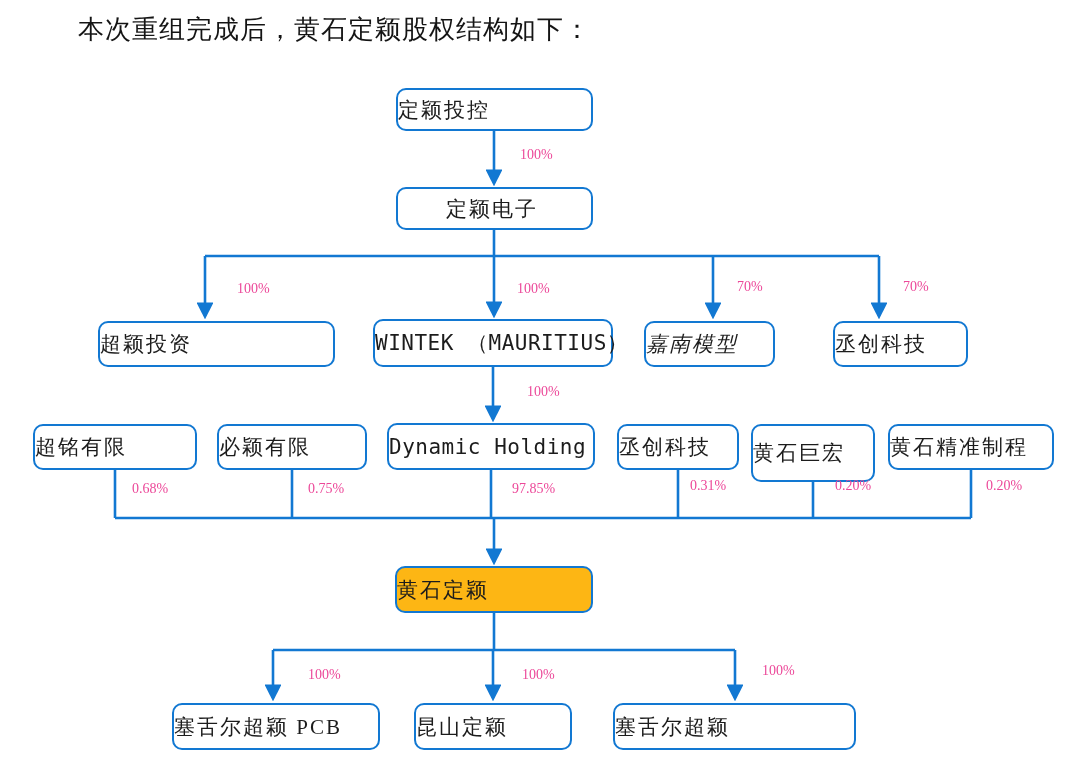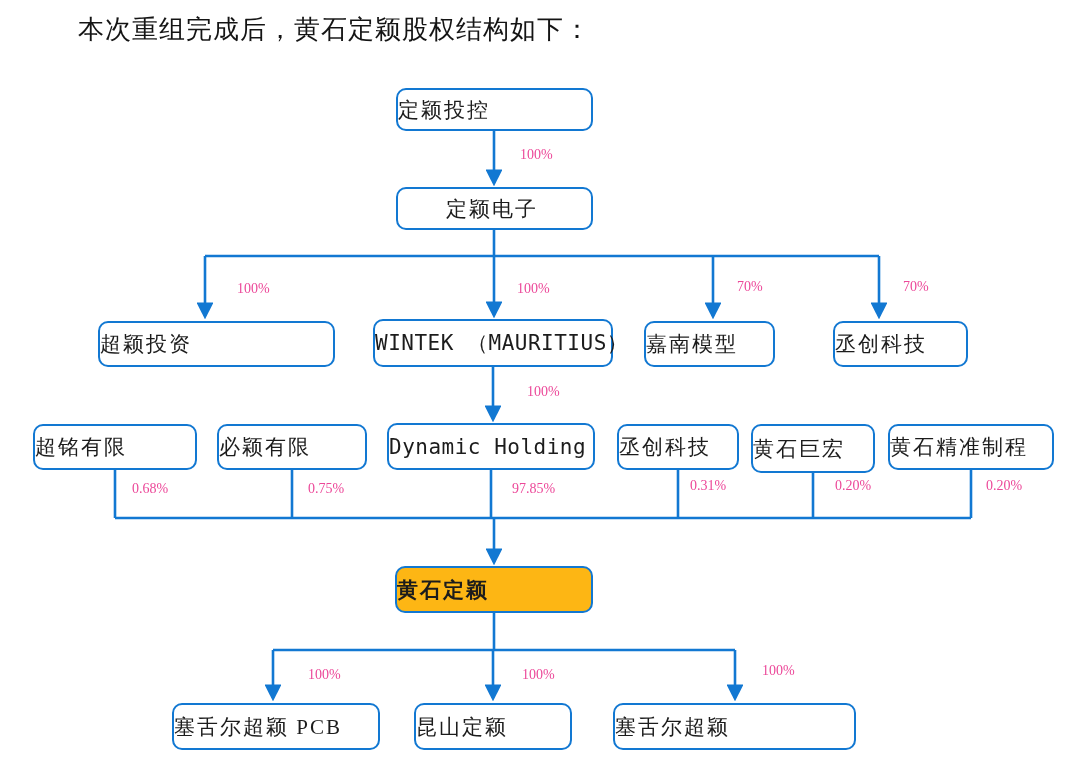--- a/index.html
+++ b/index.html
@@ -41,21 +41,21 @@
     white-space:nowrap;
     z-index:2;
   }
   .node.latin{
     font-family:"DejaVu Sans Mono","Liberation Mono",monospace;
     font-size:21px;
     letter-spacing:0.5px;
   }
   .node.highlight{
     background:var(--highlight-orange);
-    font-weight:700;
+    font-weight:400;
   }
   .pct{
     position:absolute;
     font-size:14px;
     color:#ec4899;
     white-space:nowrap;
     z-index:2;
   }
 </style>
 </head>
@@ -110,40 +110,40 @@
     <div class="node" style="left:396px;top:187px;width:197px;height:43px;padding-left:48px;">
       <span>定颖电子</span>
     </div>
 
     <div class="node" style="left:98px;top:321px;width:237px;height:46px;">
       <span>超颖投资</span>
     </div>
     <div class="node latin" style="left:373px;top:319px;width:240px;height:48px;">
       <span>WINTEK （MAURITIUS）</span>
     </div>
-    <div class="node" style="left:644px;top:321px;width:131px;height:46px;">
+    <div class="node" style="left:644px;top:321px;width:131px;height:46px;font-style:italic;">
       <span>嘉南模型</span>
     </div>
     <div class="node" style="left:809px;top:321px;width:135px;height:46px;margin-left:24px;">
       <span>丞创科技</span>
     </div>
 
     <div class="node" style="left:33px;top:424px;width:164px;height:46px;">
       <span>超铭有限</span>
     </div>
     <div class="node" style="left:217px;top:424px;width:150px;height:46px;">
       <span>必颖有限</span>
     </div>
     <div class="node latin" style="left:387px;top:423px;width:208px;height:47px;">
       <span>Dynamic Holding</span>
     </div>
     <div class="node" style="left:617px;top:424px;width:122px;height:46px;">
       <span>丞创科技</span>
     </div>
-    <div class="node" style="left:751px;top:424px;width:124px;height:49px;">
+    <div class="node" style="left:751px;top:424px;width:124px;height:58px;">
       <span>黄石巨宏</span>
     </div>
     <div class="node" style="left:888px;top:424px;width:166px;height:46px;">
       <span>黄石精准制程</span>
     </div>
 
     <div class="node highlight" style="left:395px;top:566px;width:198px;height:47px;">
       <span>黄石定颖</span>
     </div>
 

